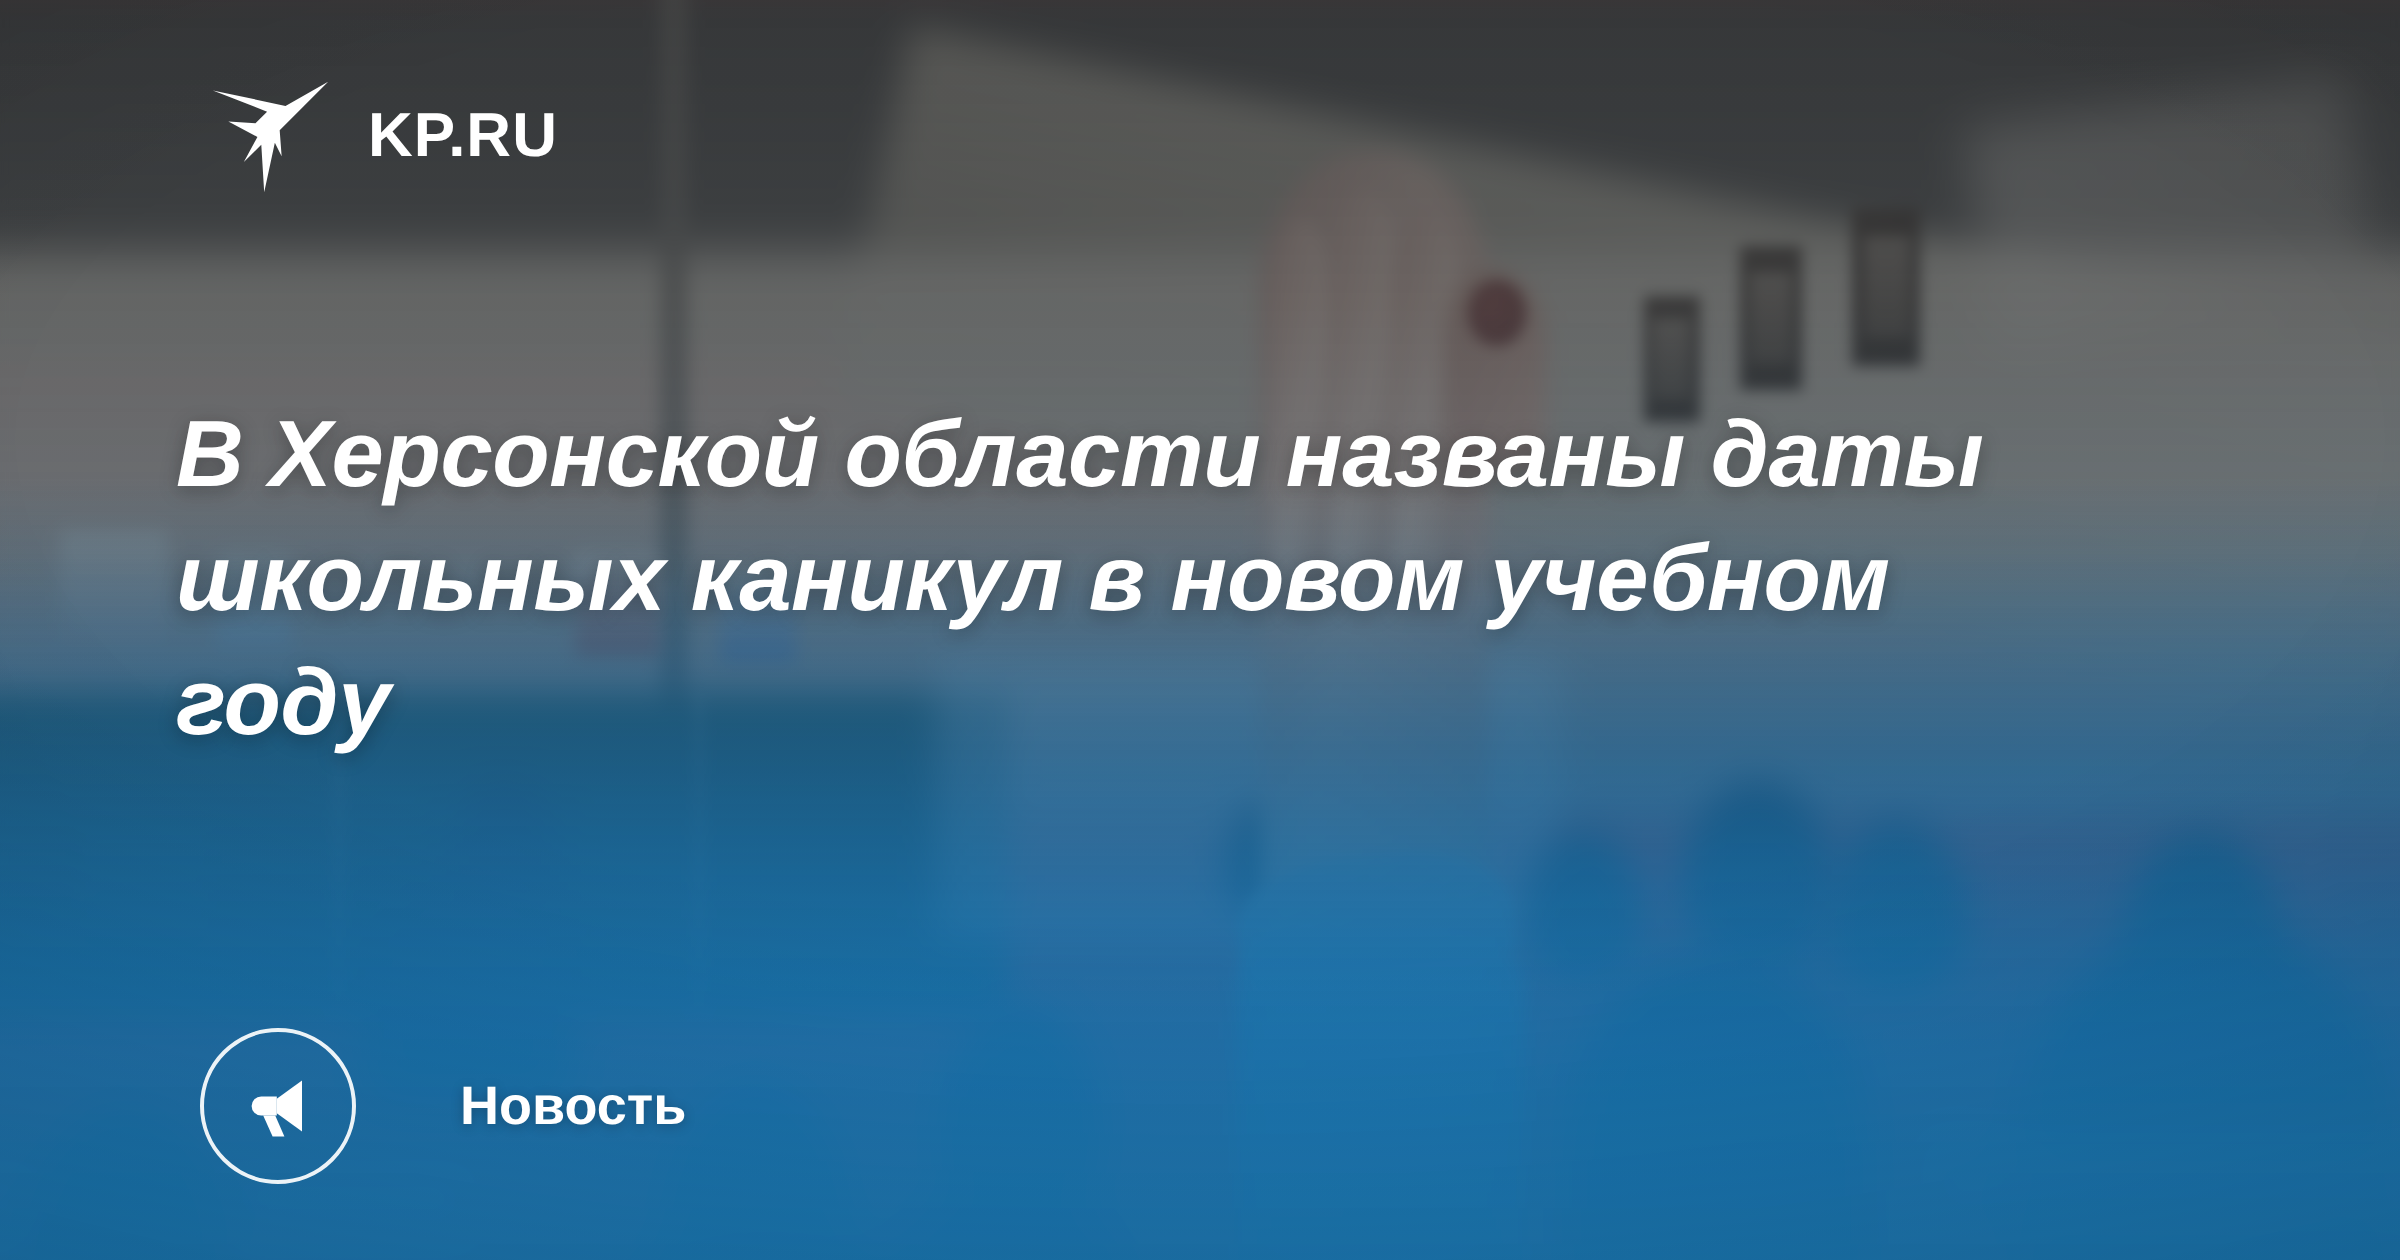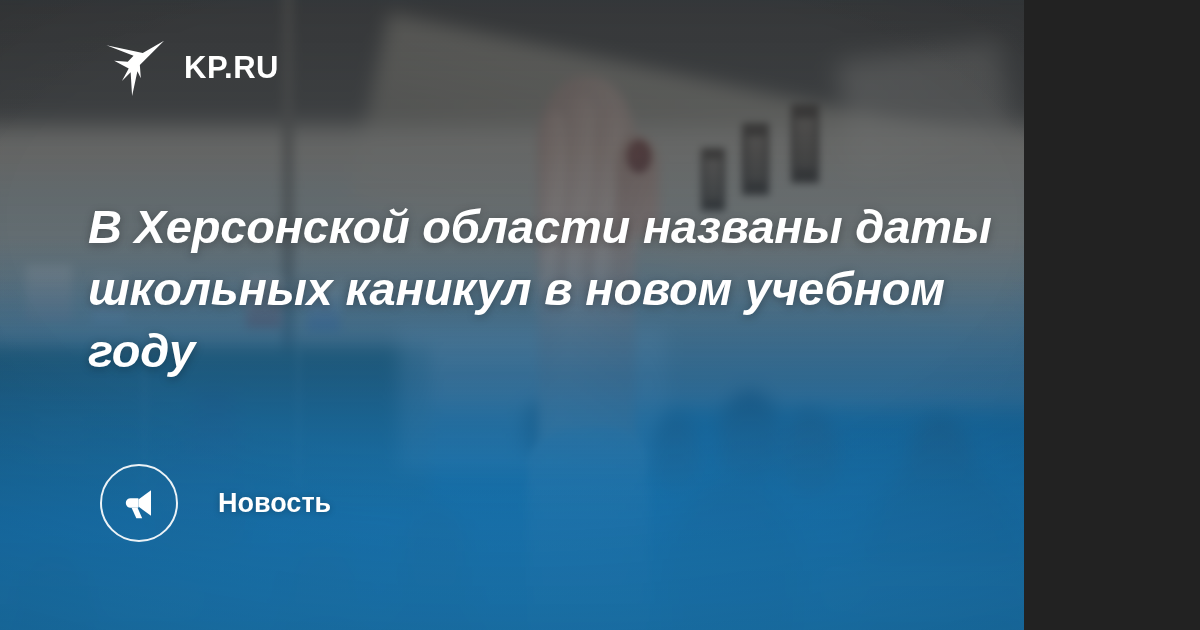--- a/index.html
+++ b/index.html
@@ -7,24 +7,24 @@
     margin: 0;
     padding: 0;
     background: #222;
   }
   body {
     font-family: "Liberation Sans", "DejaVu Sans", sans-serif;
   }
 
   .card {
     position: relative;
-    width: 1024px;
+    width: 1200px;
     height: 630px;
     overflow: hidden;
-    background: #0369a1;
+    background: #ef4444;
   }
 
   
   .photo {
     position: absolute;
     inset: 0;
     overflow: hidden;
   }
 
   
@@ -311,24 +311,24 @@
     font-weight: bold;
     line-height: 62px;
     letter-spacing: -0.2px;
     text-shadow: 0 2px 10px rgba(0,0,0,.30);
     font-style: italic;
   }
 
   .tag {
     position: absolute;
     left: 100px;
-    top: 464px;
+    top: 514px;
     display: flex;
     align-items: center;
-    gap: 40px;
+    gap: 52px;
   }
   .tag-badge {
     width: 78px;
     height: 78px;
     border-radius: 50%;
     border: 2px solid rgba(255,255,255,.92);
     display: flex;
     align-items: center;
     justify-content: center;
     box-sizing: border-box;

